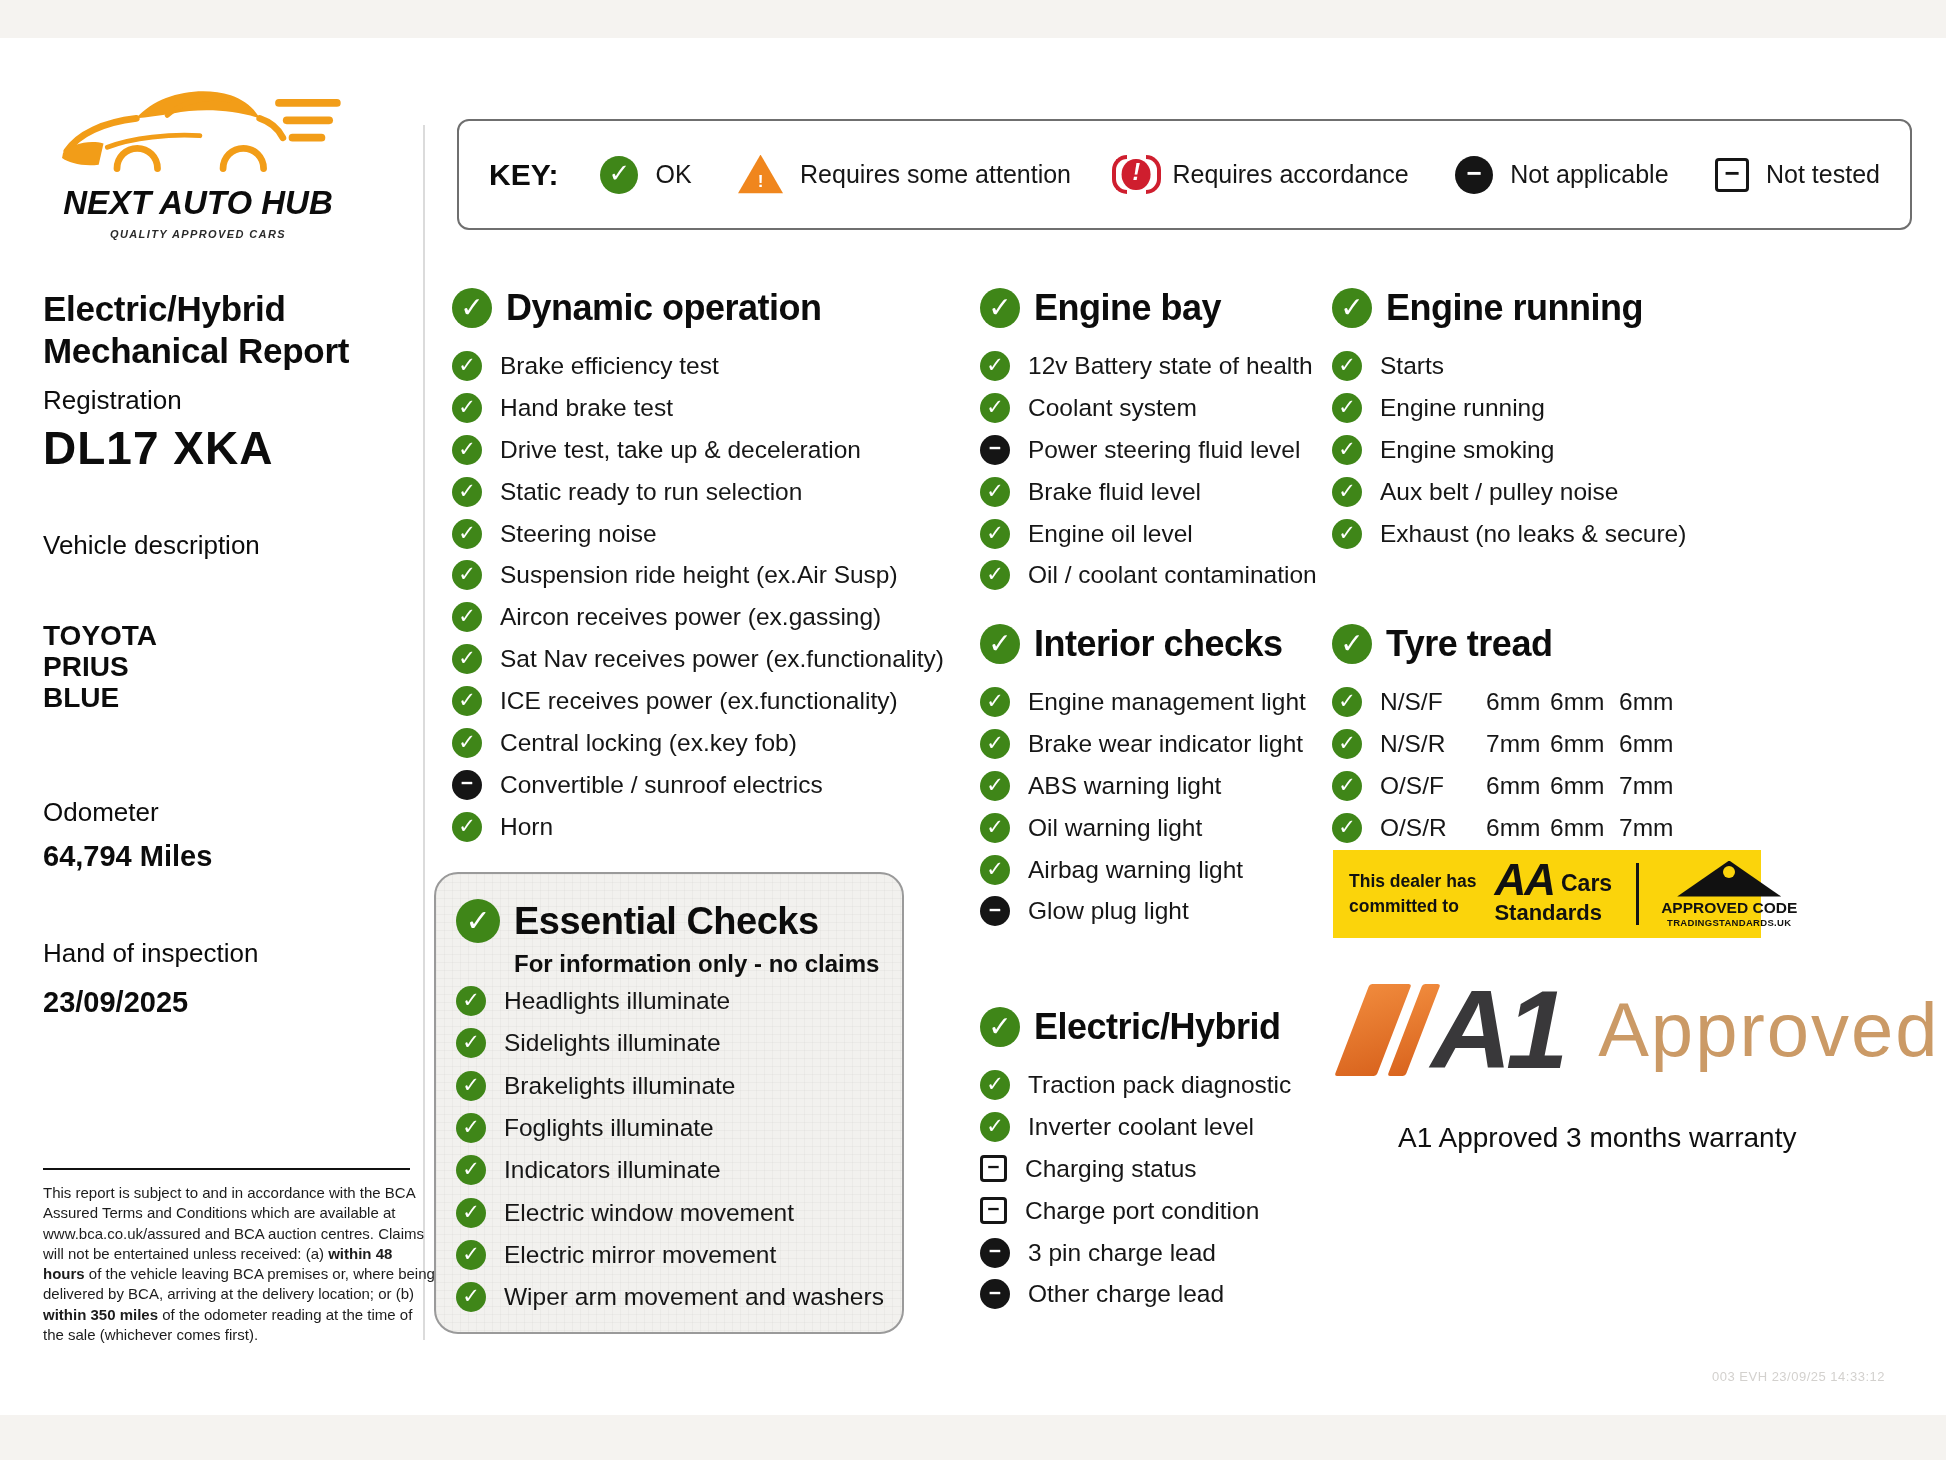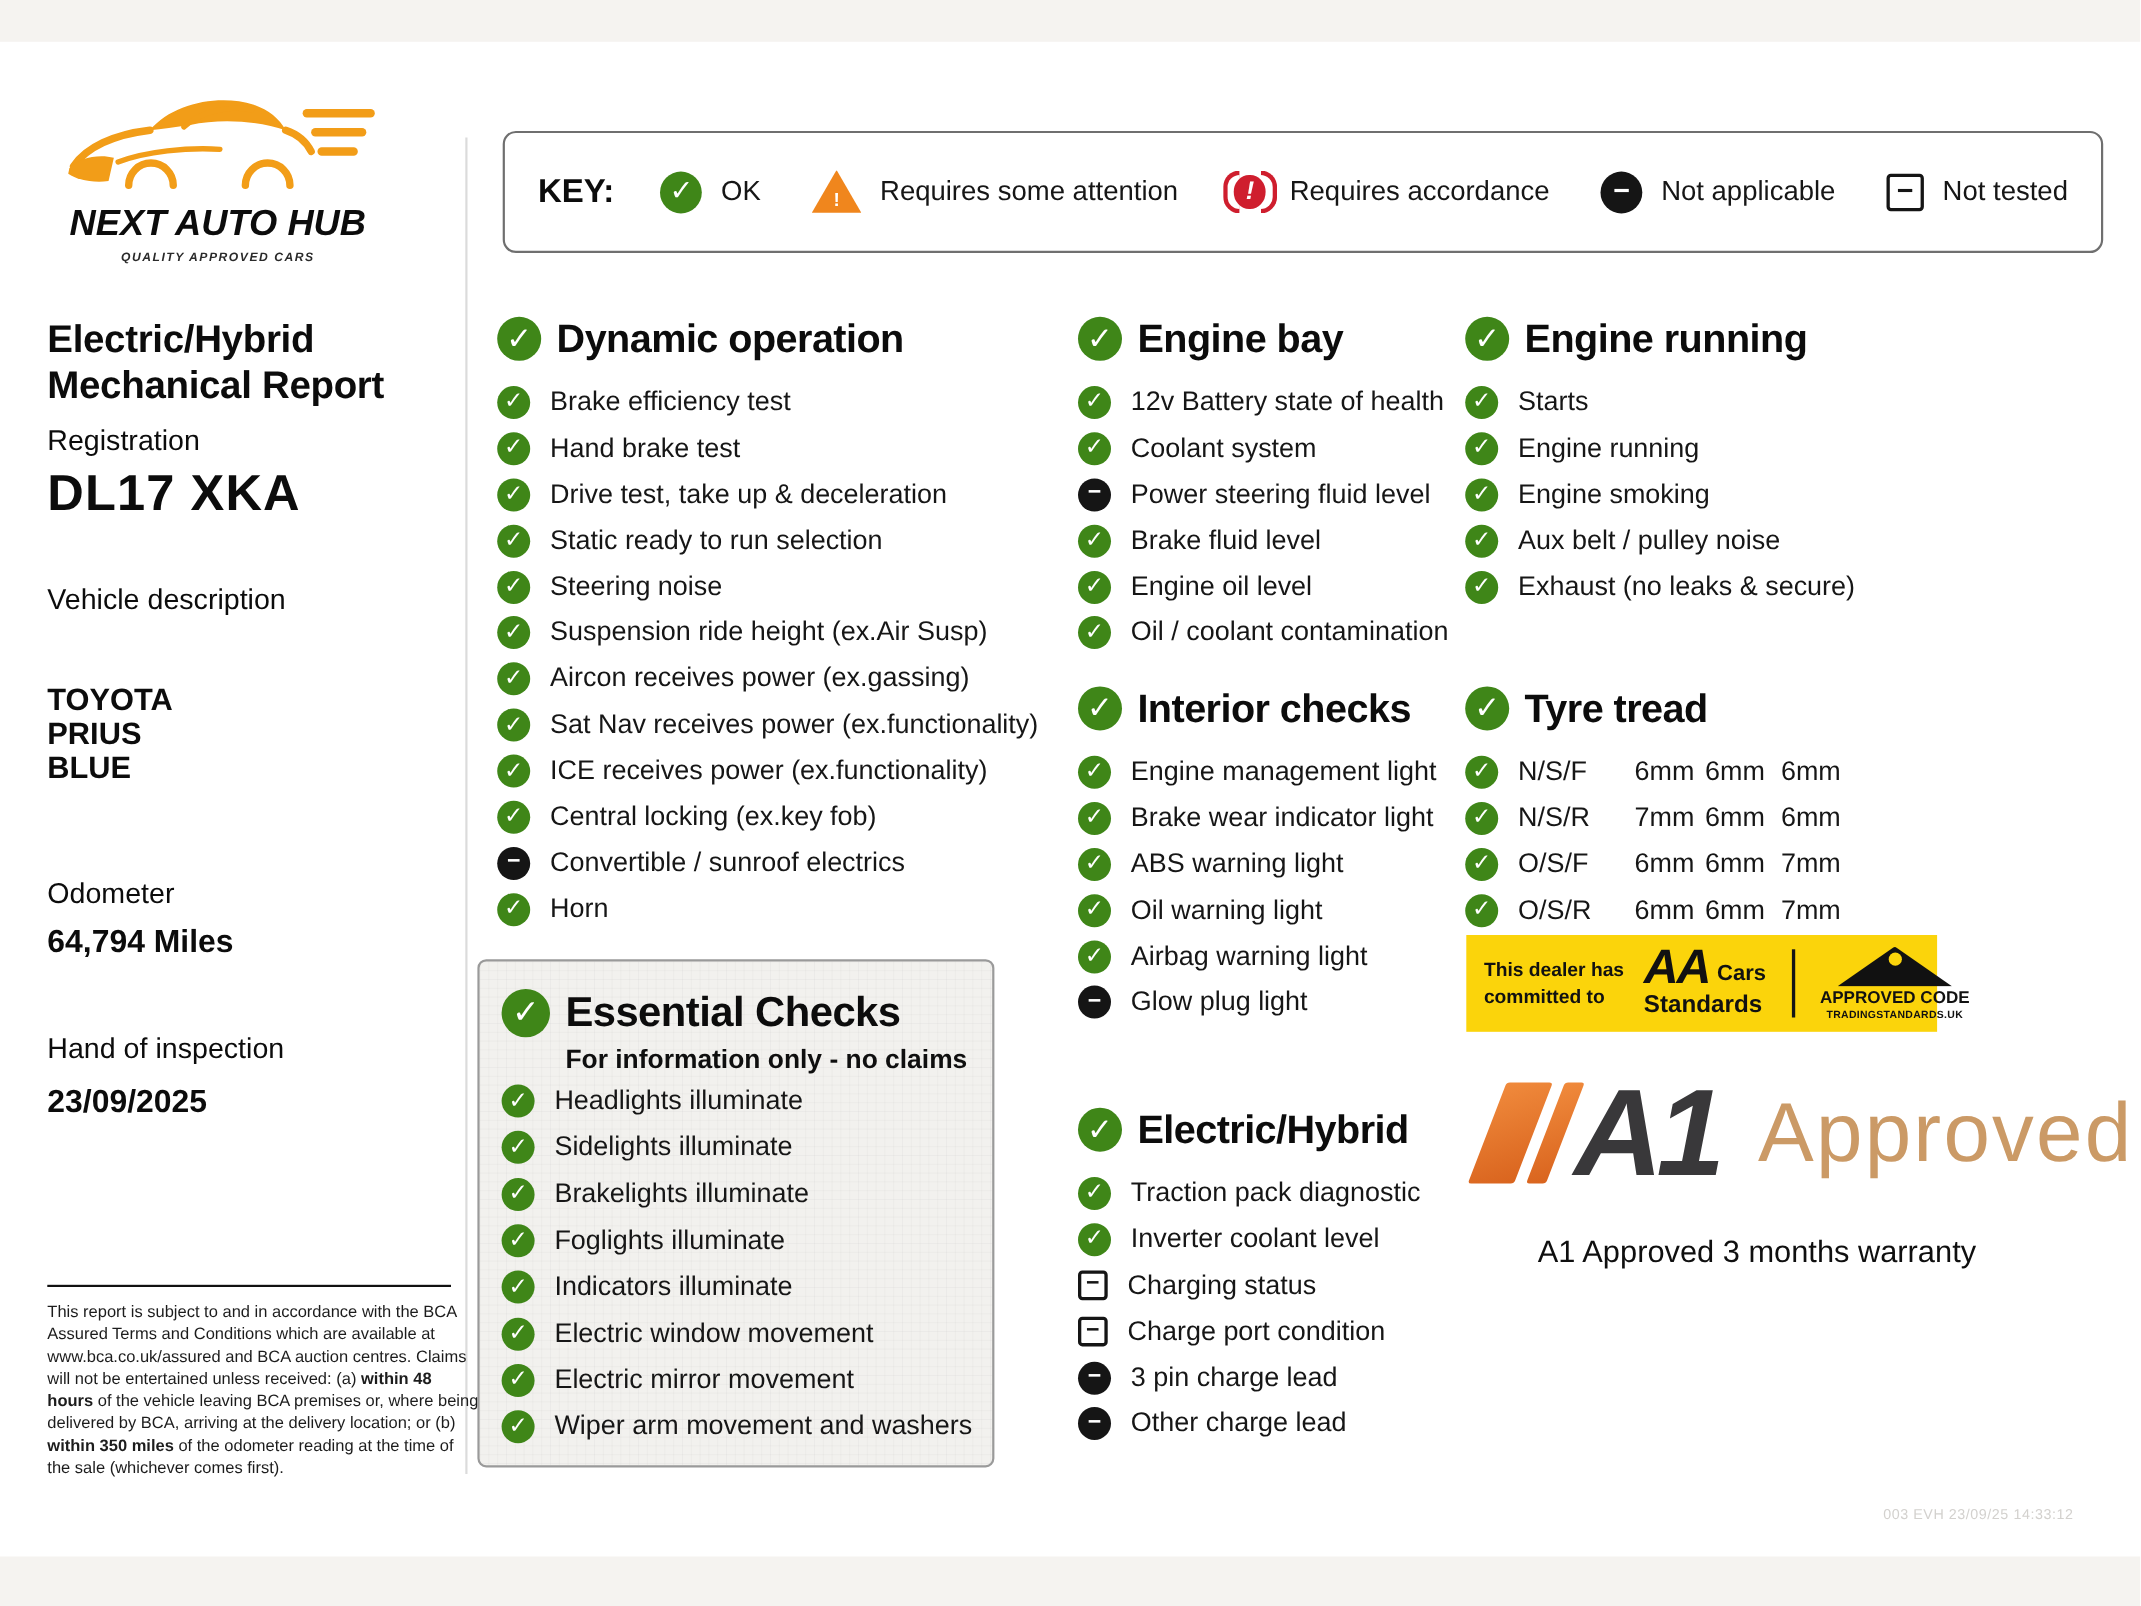--- a/index.html
+++ b/index.html
@@ -79,36 +79,36 @@
   .sec-title{font-size:36px;font-weight:700;letter-spacing:-.5px;color:#0c0c0c;white-space:nowrap;}
   .sec-items{list-style:none;margin-top:12px;}
   .sec-items li{display:flex;align-items:center;gap:18px;height:41.9px;font-size:24.5px;color:#161616;}
   .lab{white-space:nowrap;}
   .tyre-label{width:88px;}
   .tyre-vals{display:flex;}
   .tyre-vals span{width:64px;}
   .tyre-vals span:last-child{margin-left:5px;}
 
   
-  #box-essential{position:absolute;left:434px;top:872px;width:470px;height:462px;border:2px solid #9a9a9a;border-radius:8px;background:#f2f1ee;
+  #box-essential{position:absolute;left:434px;top:872px;width:470px;height:462px;border:2px solid #9a9a9a;border-radius:24px;background:#f2f1ee;
     background-image:linear-gradient(rgba(0,0,0,.028) 1px,transparent 1px),linear-gradient(90deg,rgba(0,0,0,.028) 1px,transparent 1px);
     background-size:8px 8px;padding:20px 0 4px 20px;}
   #box-essential .sec-head{height:54px;gap:14px;}
   #box-essential .sec-title{font-size:38px;}
   .box-sub{margin:2px 0 2px 58px;font-size:24px;font-weight:700;height:26px;color:#0f0f0f;white-space:nowrap;}
   #box-essential .sec-items{margin-top:4px;}
   #box-essential .sec-items li{height:42.3px;}
 
   
   .aa-badge{position:absolute;left:1333px;top:850px;width:428px;height:88px;background:var(--aa-yellow);display:flex;align-items:center;padding:0 16px;gap:10px;}
   .aa-committed{font-size:17.5px;font-weight:600;line-height:1.45;color:#111;white-space:nowrap;}
   .aa-logo{margin-left:8px;}
   .aa-row{display:flex;align-items:flex-end;}
   .aa-big{font-size:44px;line-height:36px;font-weight:900;font-style:italic;letter-spacing:-2px;color:#111;}
-  .aa-cars{font-size:20px;font-weight:800;margin:0 0 1px 7px;color:#111;}
+  .aa-cars{font-size:23px;font-weight:800;margin:0 0 1px 7px;color:#111;}
   .aa-standards{font-size:22px;font-weight:800;color:#111;margin-top:2px;white-space:nowrap;}
   .aa-div{width:3px;height:62px;background:#151515;margin:0 12px 0 14px;flex:none;}
   .aa-code{display:flex;flex-direction:column;align-items:center;}
   .aa-tri{width:104px;height:36px;background:#111;clip-path:polygon(50% 0,100% 100%,0 100%);position:relative;}
   .aa-tri::after{content:"";position:absolute;left:50%;top:5px;transform:translateX(-50%);width:12px;height:12px;border-radius:50%;background:var(--aa-yellow);}
   .aa-approved{font-size:15.5px;font-weight:800;margin-top:2px;color:#111;white-space:nowrap;}
   .aa-tsuk{font-size:9.5px;font-weight:700;letter-spacing:.3px;color:#111;}
 
   
   .a1{position:absolute;left:1352px;top:980px;height:100px;display:flex;align-items:center;}

